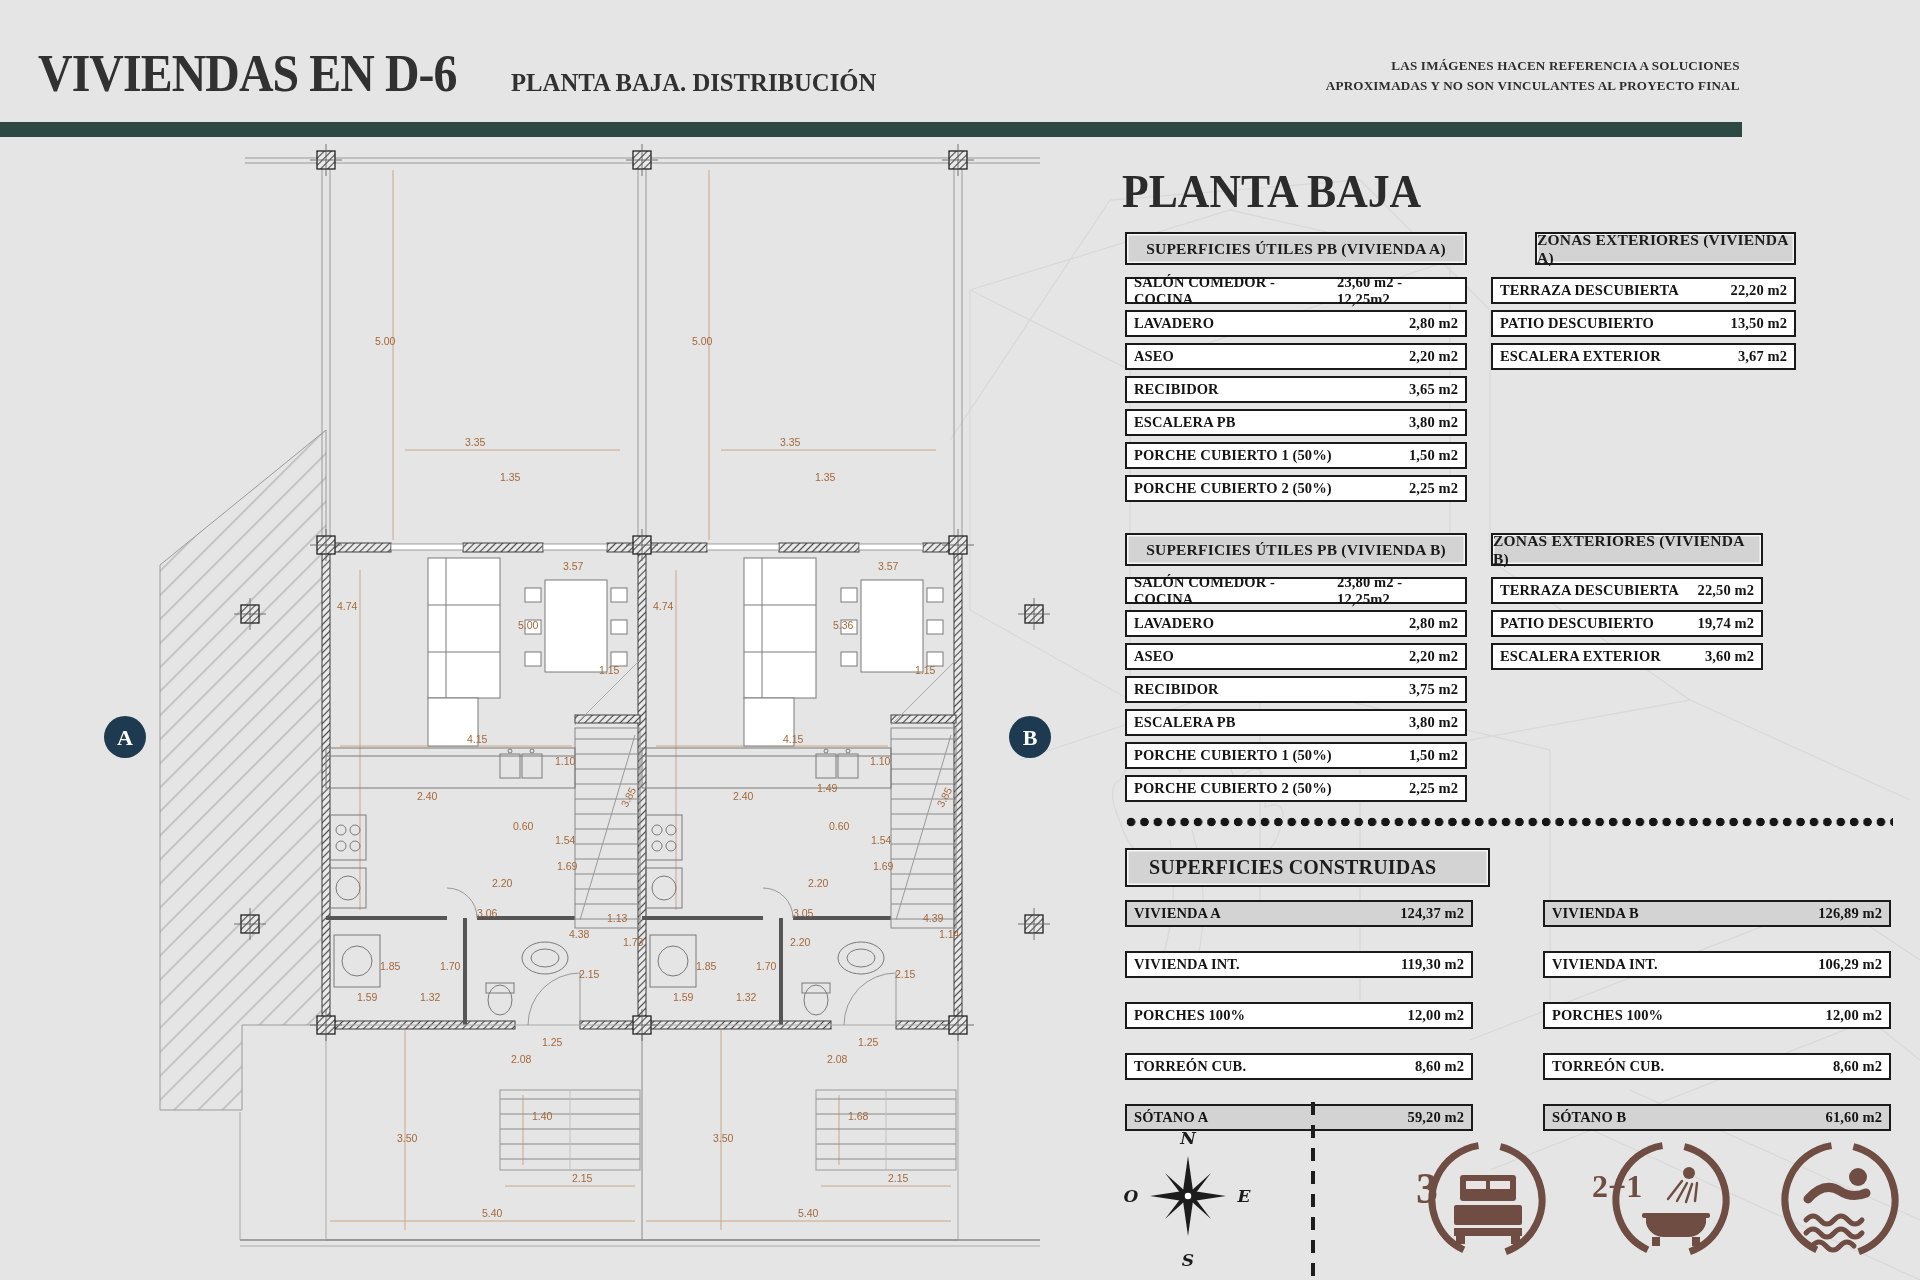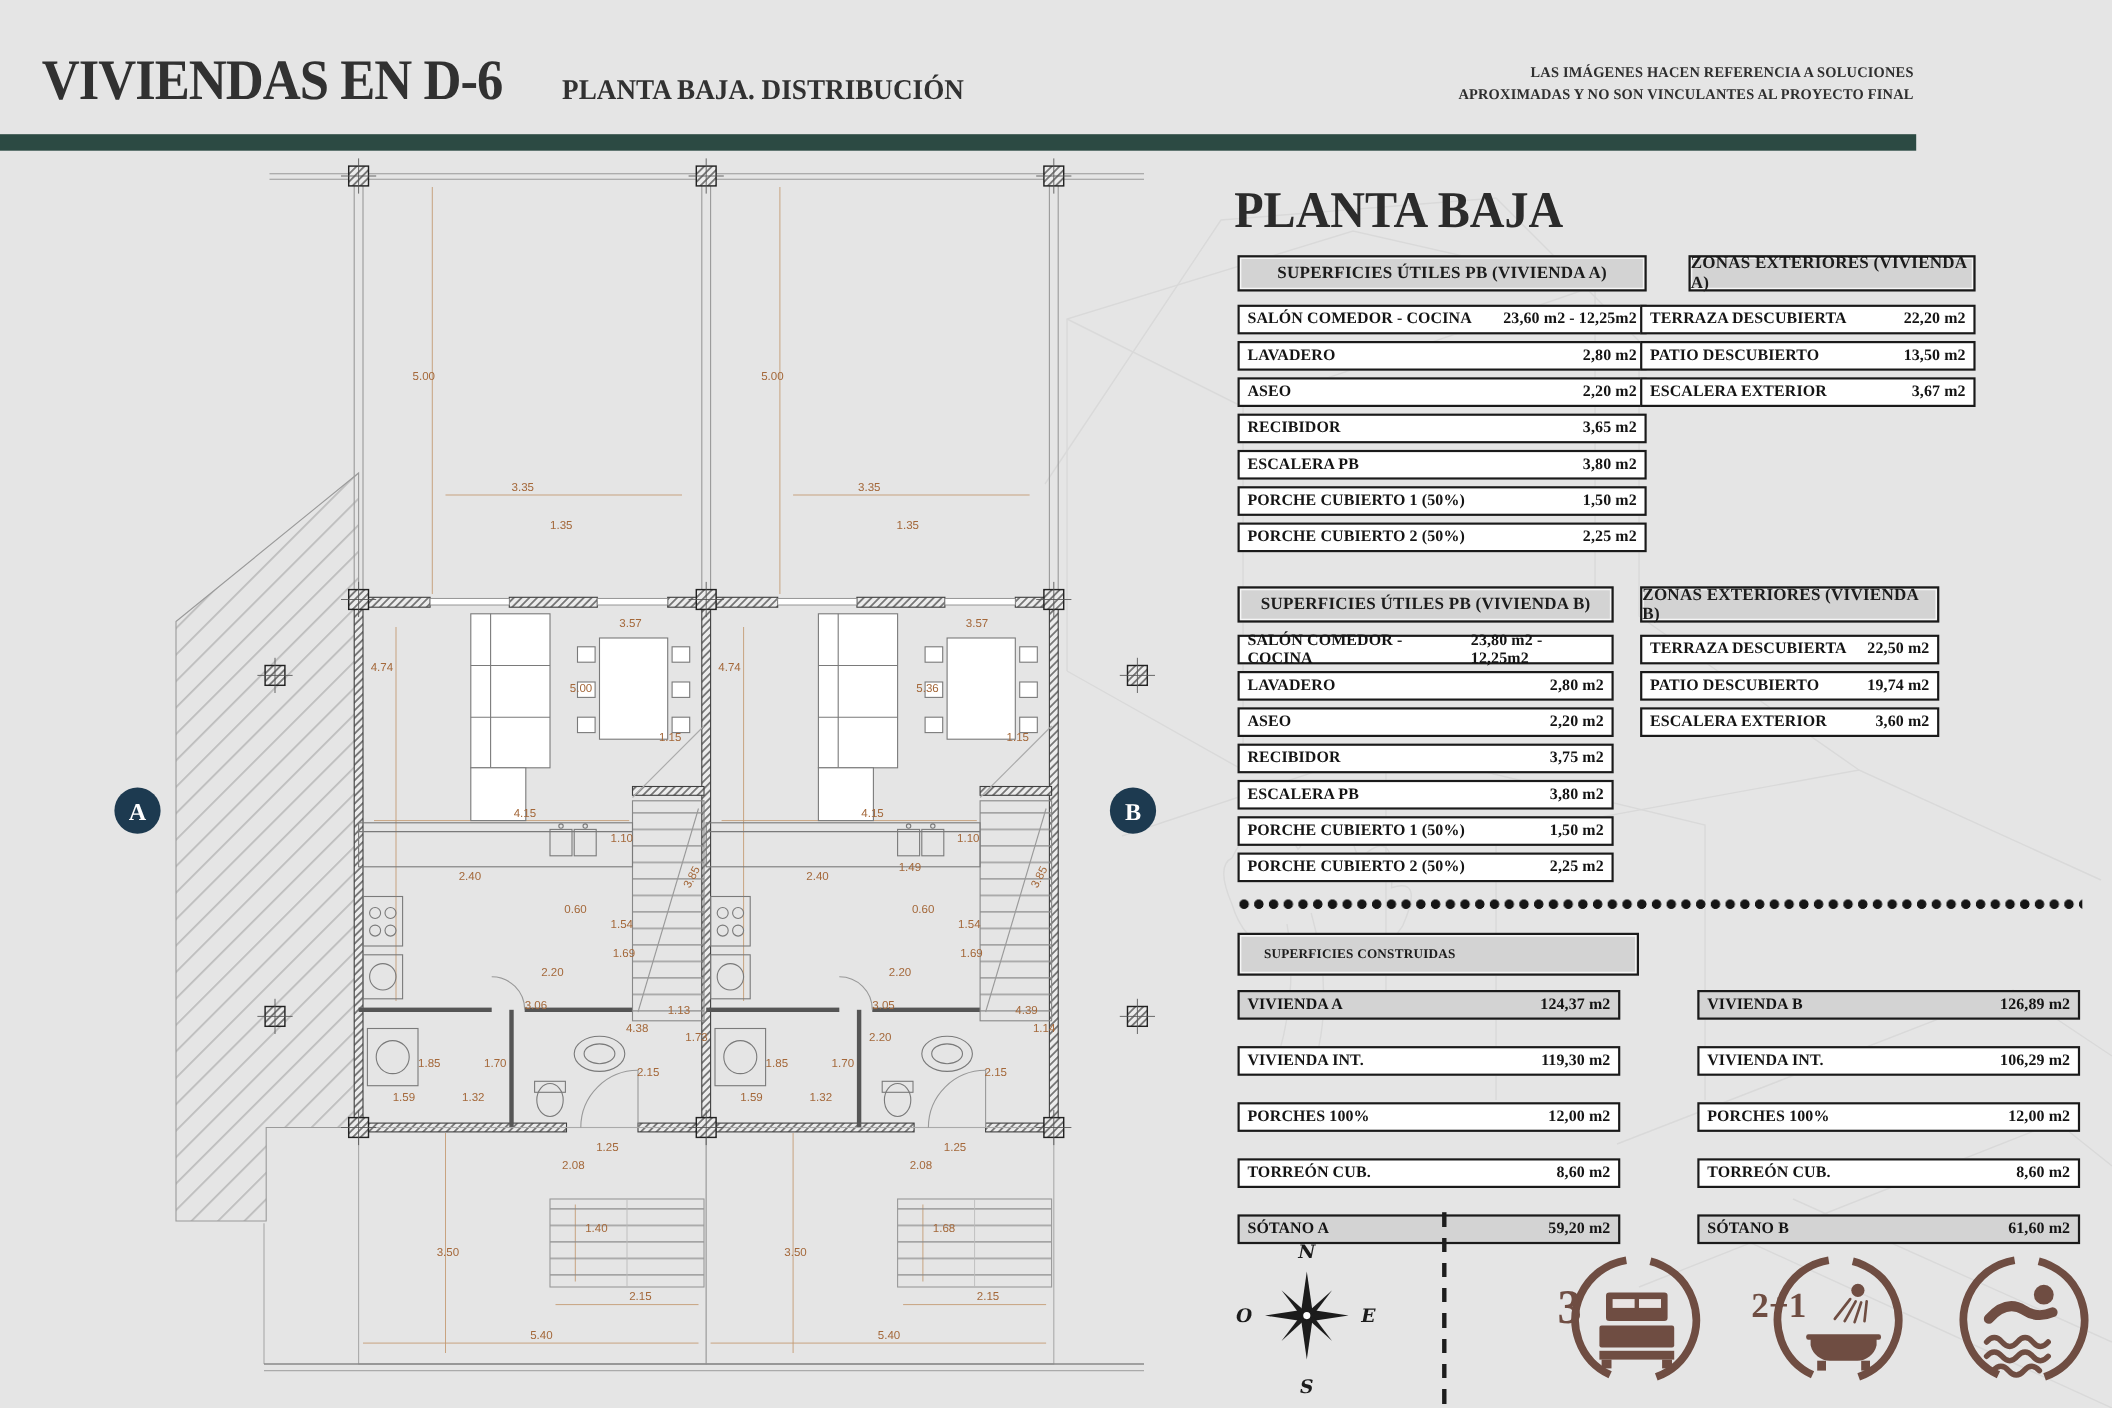--- a/index.html
+++ b/index.html
@@ -20,21 +20,21 @@
   .databox{position:absolute;}
   .thead{box-sizing:border-box;height:33px;border:2px solid var(--table_border);background:var(--header_fill);
       font-weight:bold;font-size:15.5px;display:flex;align-items:center;justify-content:center;
       letter-spacing:.2px;color:#1c1c1c;box-shadow:inset 0 0 0 1.5px #f6f6f6;}
   .trows{position:absolute;left:0;right:0;}
   .trow{box-sizing:border-box;height:27px;border:2px solid var(--table_border);background:#fff;
       margin-bottom:6px;display:flex;align-items:center;justify-content:space-between;
       font-weight:bold;font-size:14.5px;padding:0 7px;letter-spacing:.1px;color:#141414;}
   .trow.shaded{background:var(--header_fill);}
   .construidas .trow{margin-bottom:24px;}
-  .bighead{height:39px;font-size:12px;justify-content:flex-start;padding-left:22px;}
+  .bighead{height:39px;font-size:20px;justify-content:flex-start;padding-left:22px;}
   #dotline{position:absolute;left:1125px;top:816px;width:768px;height:12px;
       background-image:radial-gradient(circle 4px at 6px 6px,#161616 4px,transparent 4.6px);
       background-size:13.4px 12px;background-repeat:repeat-x;}
   #dashline{position:absolute;left:1311px;top:1102px;width:3.5px;height:178px;
       background:repeating-linear-gradient(#1d1d1d 0 13px,transparent 13px 23px);}
   .dim{font-family:"Liberation Sans",sans-serif;font-size:10.5px;fill:var(--dim_text);}
   svg text.marker{font-family:"Liberation Serif",serif;font-weight:bold;fill:#fff;font-size:22px;text-anchor:middle;}
   .compassletter{font-family:"DejaVu Serif",serif;font-style:italic;font-weight:bold;font-size:17px;fill:#1c1c1c;text-anchor:middle;}
   .iconnum{font-family:"Liberation Serif",serif;font-weight:bold;fill:var(--icon_brown);}
 </style>
@@ -345,21 +345,21 @@
       <text class="marker" x="50" y="605">A</text>
     </g>
     <g>
       <circle cx="955" cy="597" r="21" fill="#1d3a50"></circle>
       <text class="marker" x="955" y="605">B</text>
     </g>
   </svg>
 
   <div id="panel-title">PLANTA BAJA</div>
 
-  <div class="databox" style="left:1125px;top:232px;width:372px;">
+  <div class="databox" style="left:1125px;top:232px;width:342px;">
     <div class="thead">SUPERFICIES ÚTILES PB (VIVIENDA A)</div>
     <div class="trows" style="top:45px;">
         <div class="trow">
           <span class="lbl">SALÓN COMEDOR - COCINA</span>
           <span class="val">23,60 m2 - 12,25m2</span>
         </div>
         <div class="trow">
           <span class="lbl">LAVADERO</span>
           <span class="val">2,80 m2</span>
         </div>

